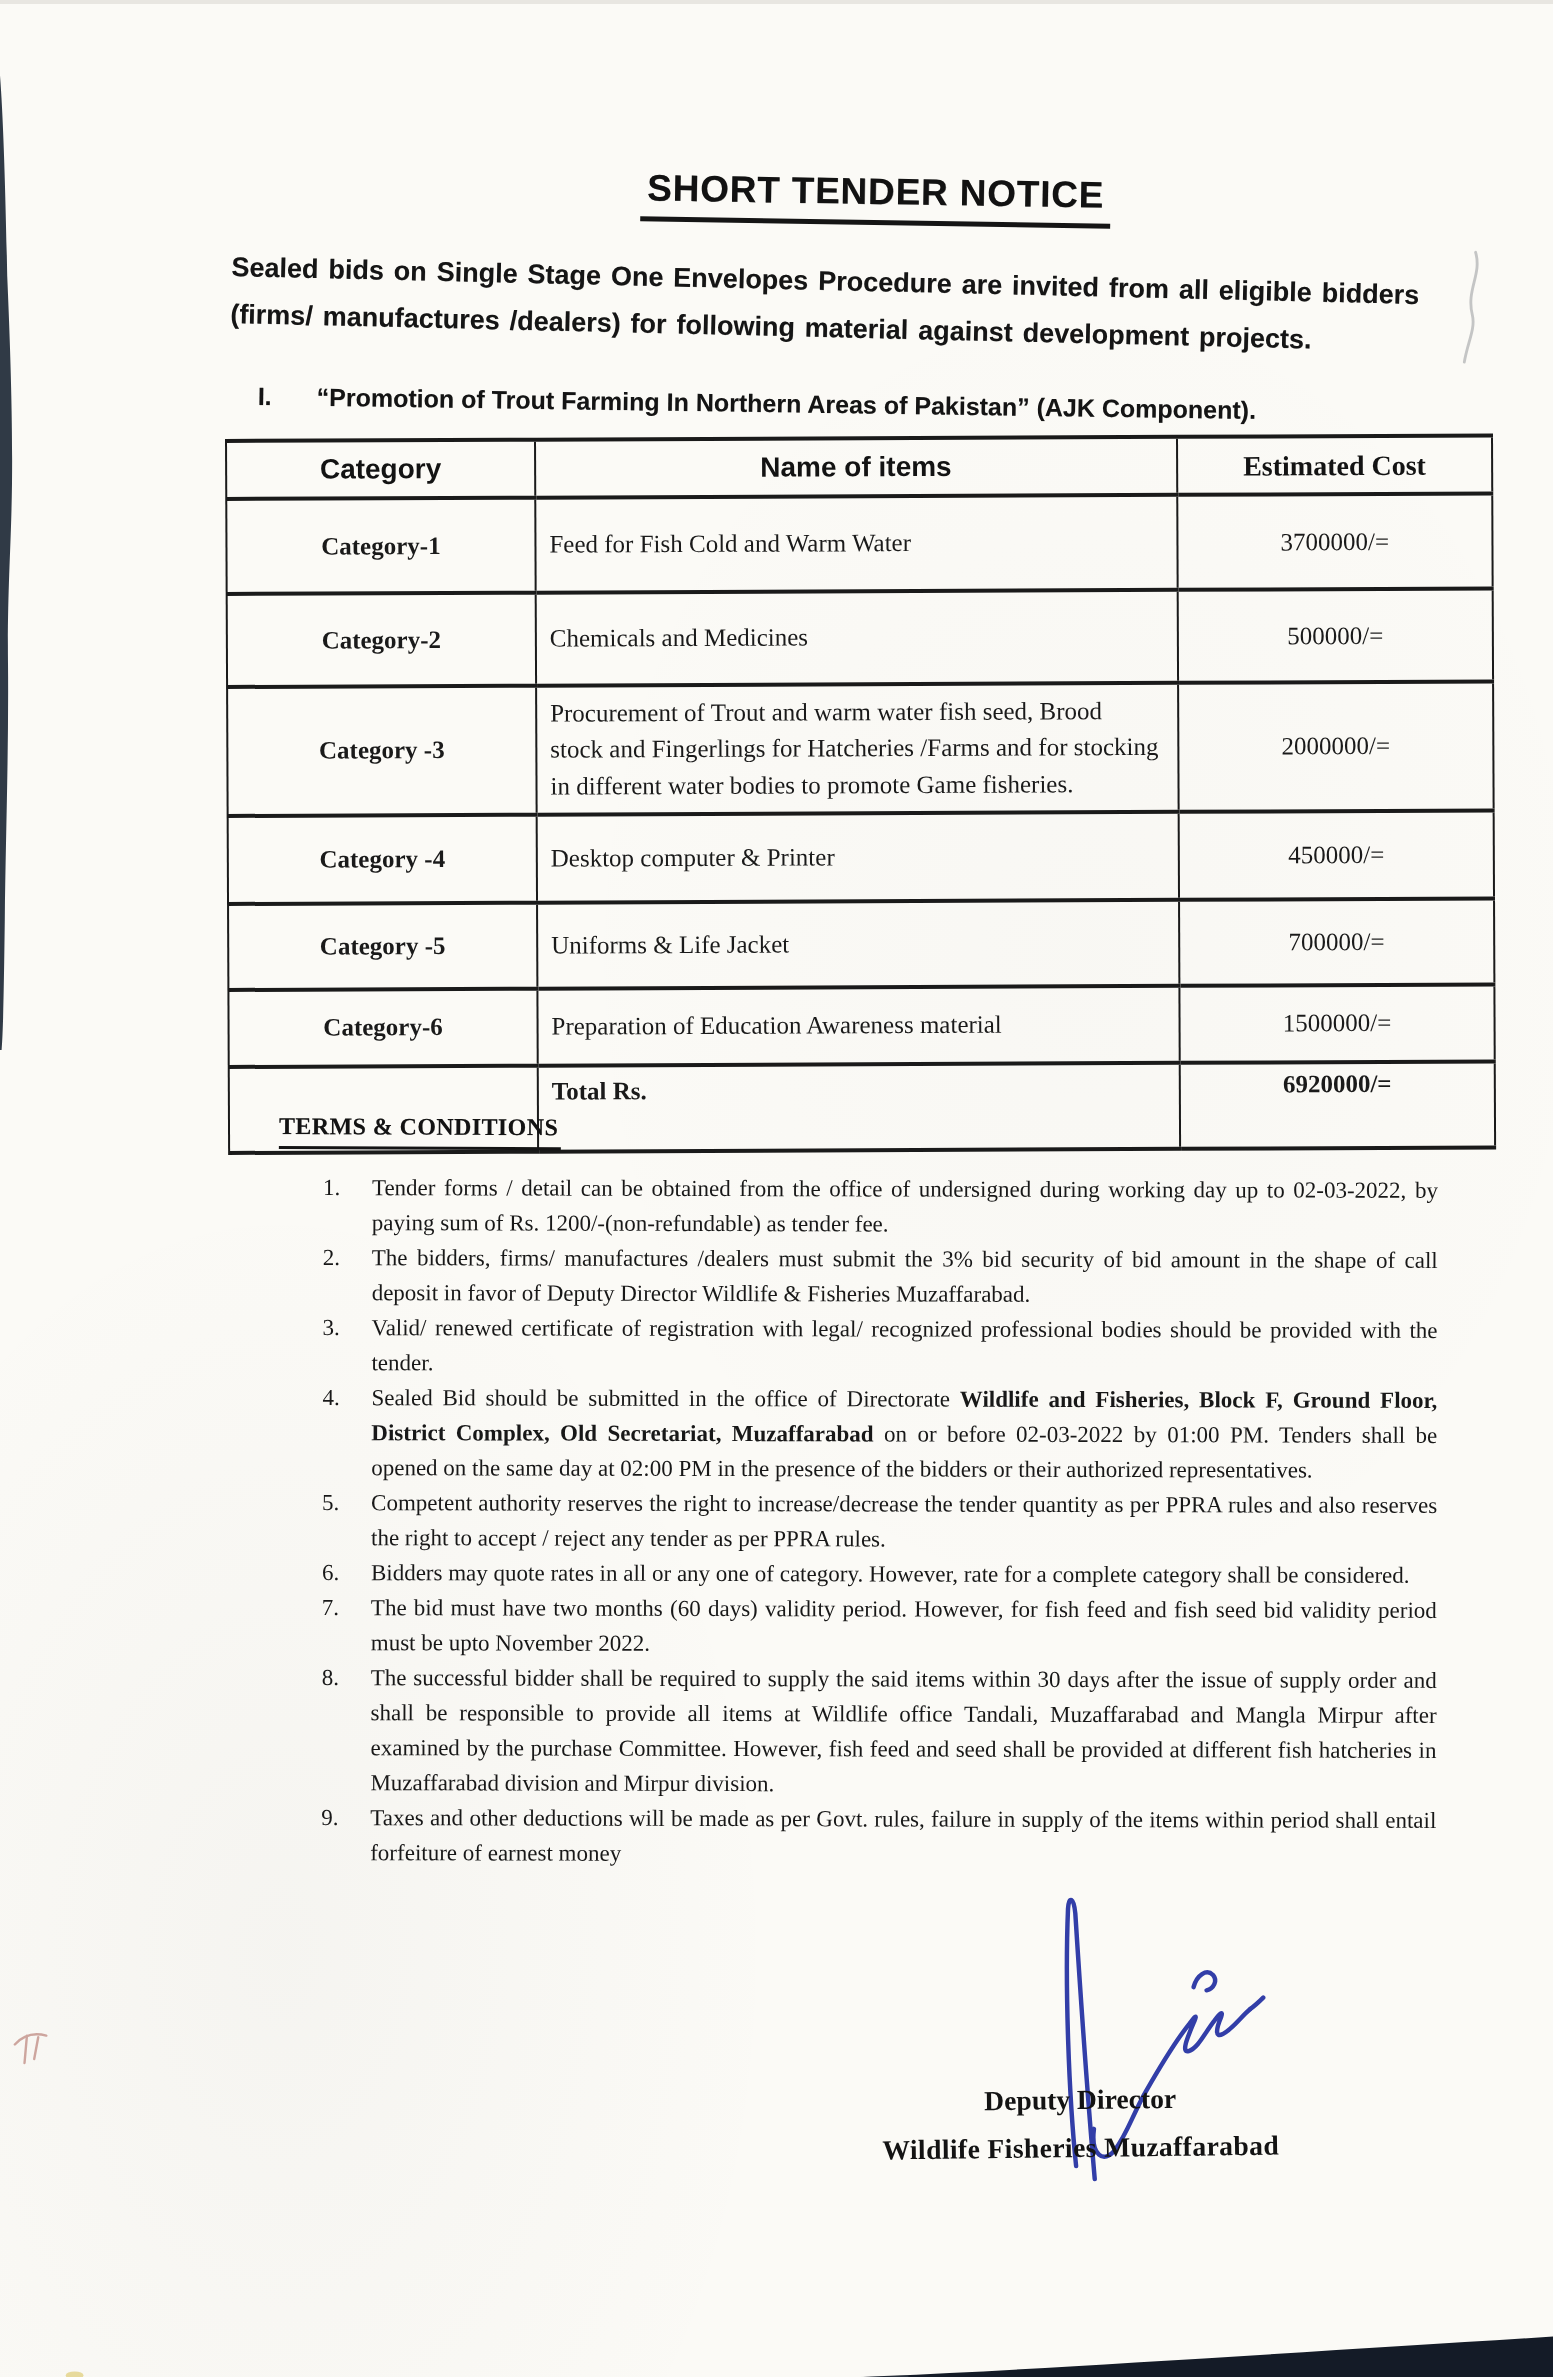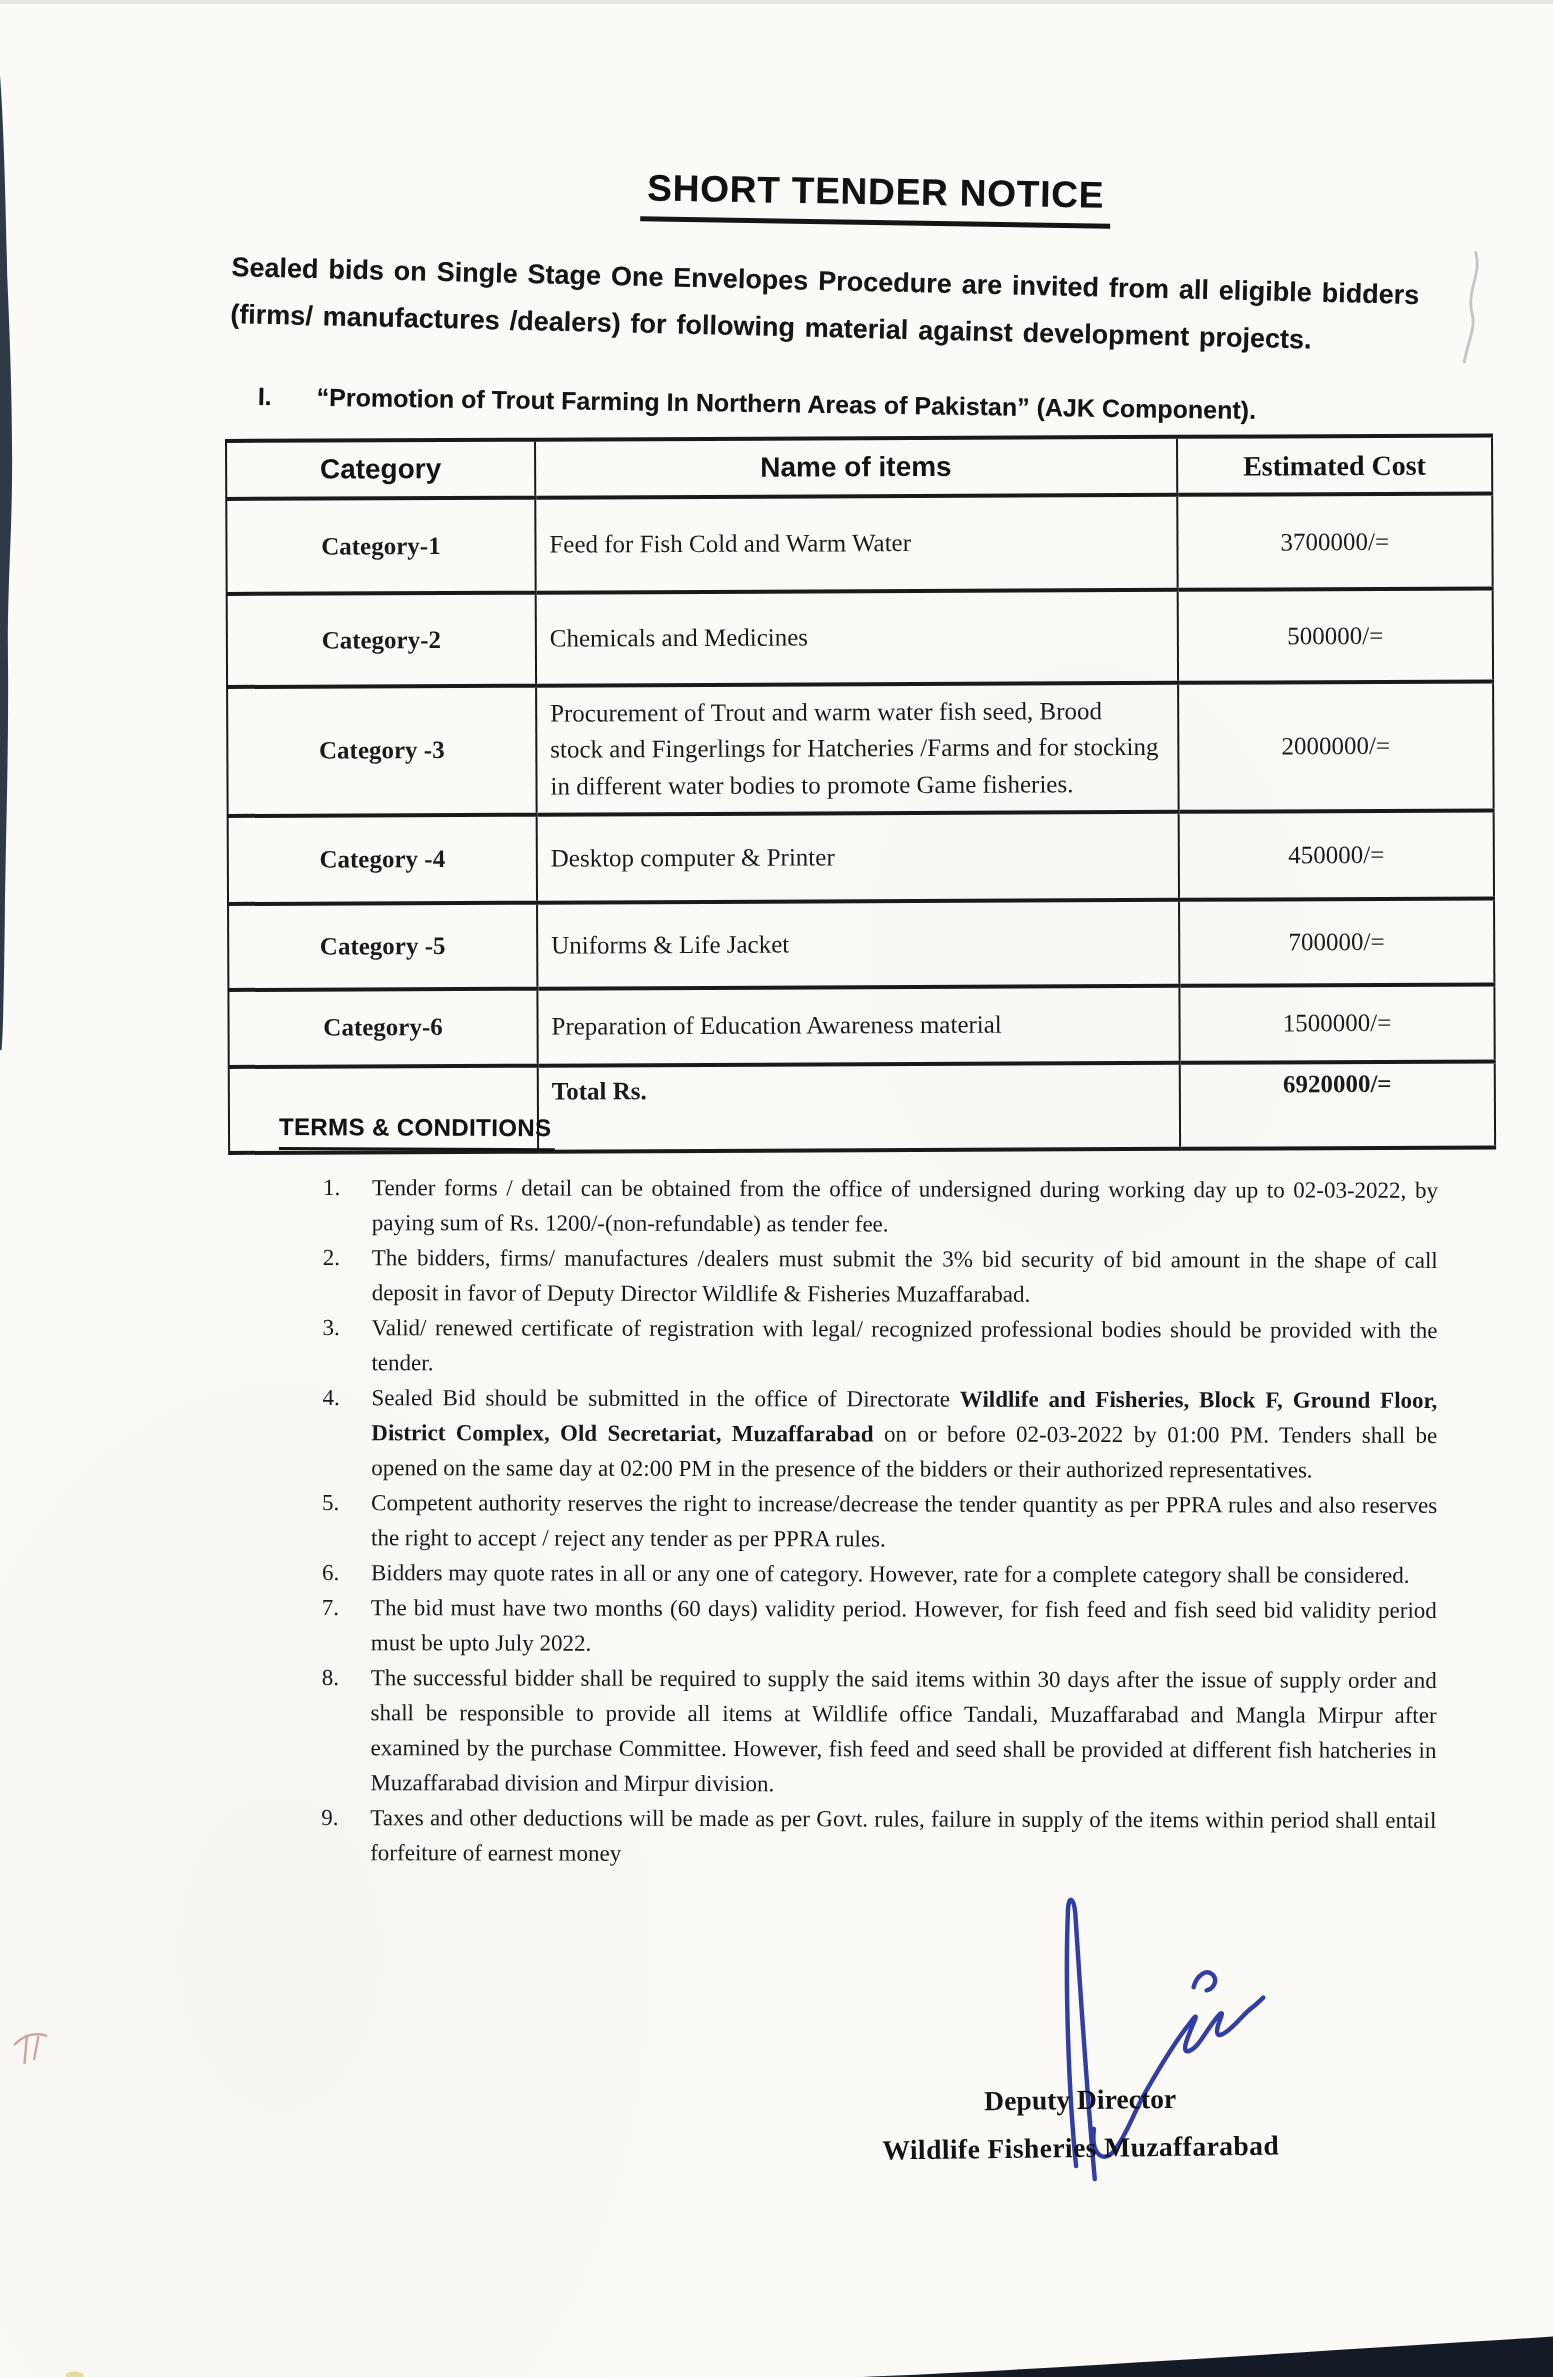--- a/index.html
+++ b/index.html
@@ -55,21 +55,21 @@
   tbody tr:nth-child(1) td{height:75px;}
   tbody tr:nth-child(2) td{height:73px;}
   tbody tr:nth-child(4) td{height:68px;}
   tbody tr:nth-child(5) td{height:66px;}
   tbody tr:nth-child(6) td{height:57px;}
   tbody tr:nth-child(7) td{height:68px;vertical-align:top;padding-top:6.5px;}
   tbody tr:nth-child(7) .item-cell,tbody tr:nth-child(7) .cost-cell{font-weight:700;}
 
   
   .terms-heading{left:279px;top:1109px;
-    font-family:Liberation Sans, sans-serif;font-weight:700;font-size:24px;letter-spacing:0.4px;
+    font-family:Liberation Serif, serif;font-weight:700;font-size:24px;letter-spacing:0.4px;
     border-bottom:3.2px solid #141414;padding:0 3.2px 5.7px 0;color:#131313;
     transform:rotate(0.25deg);transform-origin:left top;
     text-shadow:0.2px 0.2px 0 rgba(20,20,20,.35);}
   .terms{left:323px;top:1166px;width:1115px;margin:0;padding:0;list-style:none;
     transform:rotate(0.15deg);transform-origin:left top;}
   .term{display:grid;grid-template-columns:49px 1fr;
     font-size:23px;line-height:35px;color:#181818;}
   .term .num{text-align:left;}
   .term .termtext{text-align:justify;}
   .term .b{font-weight:700;}
@@ -193,21 +193,21 @@
       <li class="term">
         <span class="num">5.</span>
         <span class="termtext"><span>Competent authority reserves the right to increase/decrease the tender quantity as per PPRA rules and also reserves the right to accept / reject any tender as per PPRA rules.</span></span>
       </li>
       <li class="term">
         <span class="num">6.</span>
         <span class="termtext"><span>Bidders may quote rates in all or any one of category. However, rate for a complete category shall be considered.</span></span>
       </li>
       <li class="term">
         <span class="num">7.</span>
-        <span class="termtext"><span>The bid must have two months (60 days) validity period. However, for fish feed and fish seed bid validity period must be upto July 2022.</span></span>
+        <span class="termtext"><span>The bid must have two months (60 days) validity period. However, for fish feed and fish seed bid validity period must be upto November 2022.</span></span>
       </li>
       <li class="term">
         <span class="num">8.</span>
         <span class="termtext"><span>The successful bidder shall be required to supply the said items within 30 days after the issue of supply order and shall be responsible to provide all items at Wildlife office Tandali, Muzaffarabad and Mangla Mirpur after examined by the purchase Committee. However, fish feed and seed shall be provided at different fish hatcheries in Muzaffarabad division and Mirpur division.</span></span>
       </li>
       <li class="term">
         <span class="num">9.</span>
         <span class="termtext"><span>Taxes and other deductions will be made as per Govt. rules, failure in supply of the items within period shall entail forfeiture of earnest money</span></span>
       </li>
     </ol>

